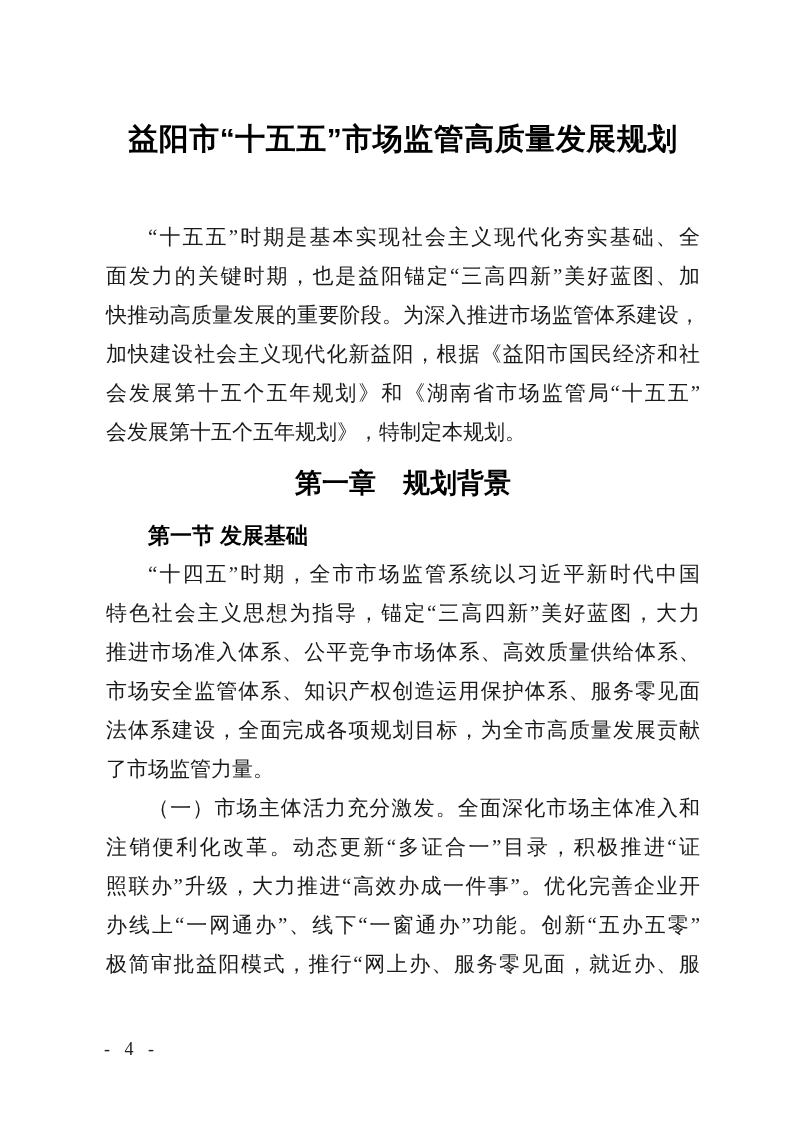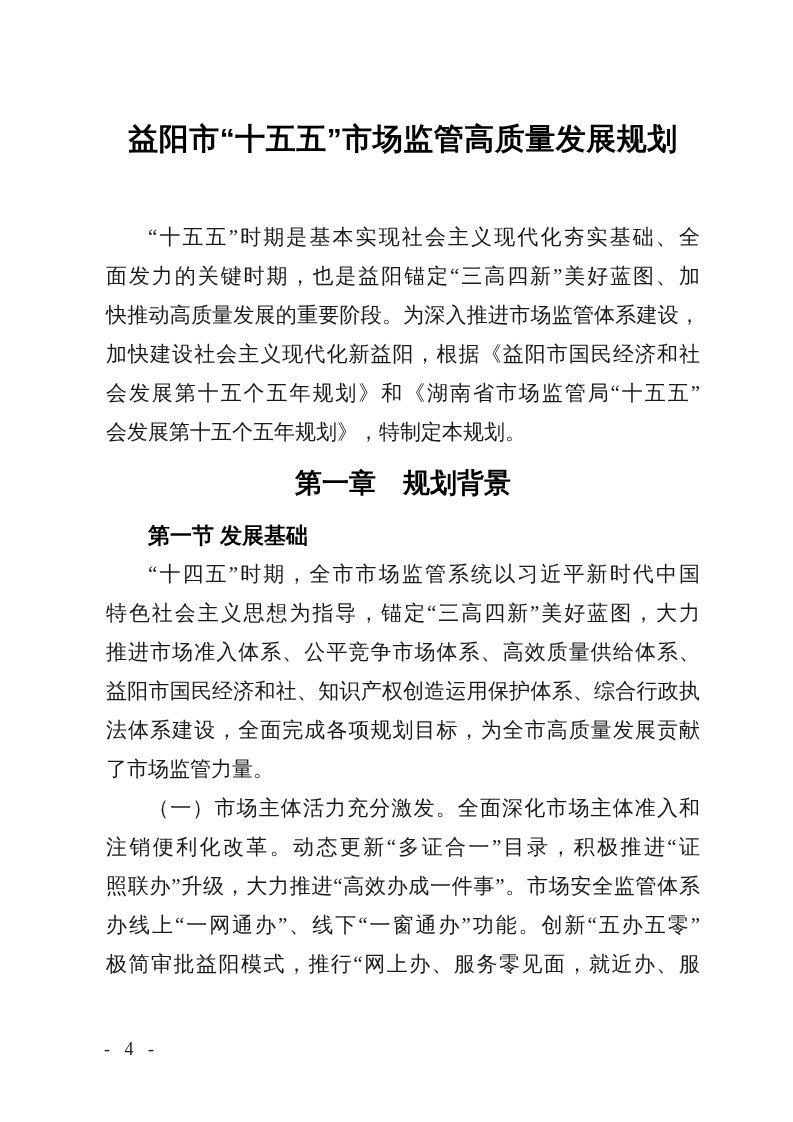--- a/index.html
+++ b/index.html
@@ -95,32 +95,32 @@
       </div>
 
     <h2 class="chapter-heading">第一章　规划背景</h2>
 
     <h3 class="section-heading">第一节 发展基础</h3>
 
     <div class="para">
         <div class="line fill indent">“十四五”时期，全市市场监管系统以习近平新时代中国</div>
         <div class="line fill">特色社会主义思想为指导，锚定“三高四新”美好蓝图，大力</div>
         <div class="line fill">推进市场准入体系、公平竞争市场体系、高效质量供给体系、</div>
-        <div class="line fill">益阳市国民经济和社、知识产权创造运用保护体系、综合行政执</div>
+        <div class="line fill">市场安全监管体系、知识产权创造运用保护体系、服务零见面</div>
         <div class="line fill">法体系建设，全面完成各项规划目标，为全市高质量发展贡献</div>
         <div class="line">了市场监管力量。</div>
       </div>
 
     <div class="para">
       <div class="line fill indent">
         <span class="lead">（一）市场主体活力充分激发。</span><span>全面深化市场主体准入和</span>
       </div>
       <div>
           <div class="line fill">注销便利化改革。动态更新“多证合一”目录，积极推进“证</div>
-          <div class="line fill">照联办”升级，大力推进“高效办成一件事”。市场安全监管体系</div>
+          <div class="line fill">照联办”升级，大力推进“高效办成一件事”。优化完善企业开</div>
           <div class="line fill">办线上“一网通办”、线下“一窗通办”功能。创新“五办五零”</div>
           <div class="line fill">极简审批益阳模式，推行“网上办、服务零见面，就近办、服</div>
         </div>
     </div>
 
   </div>
 
   <div class="page-number">- 4 -</div>
 </div>
 

